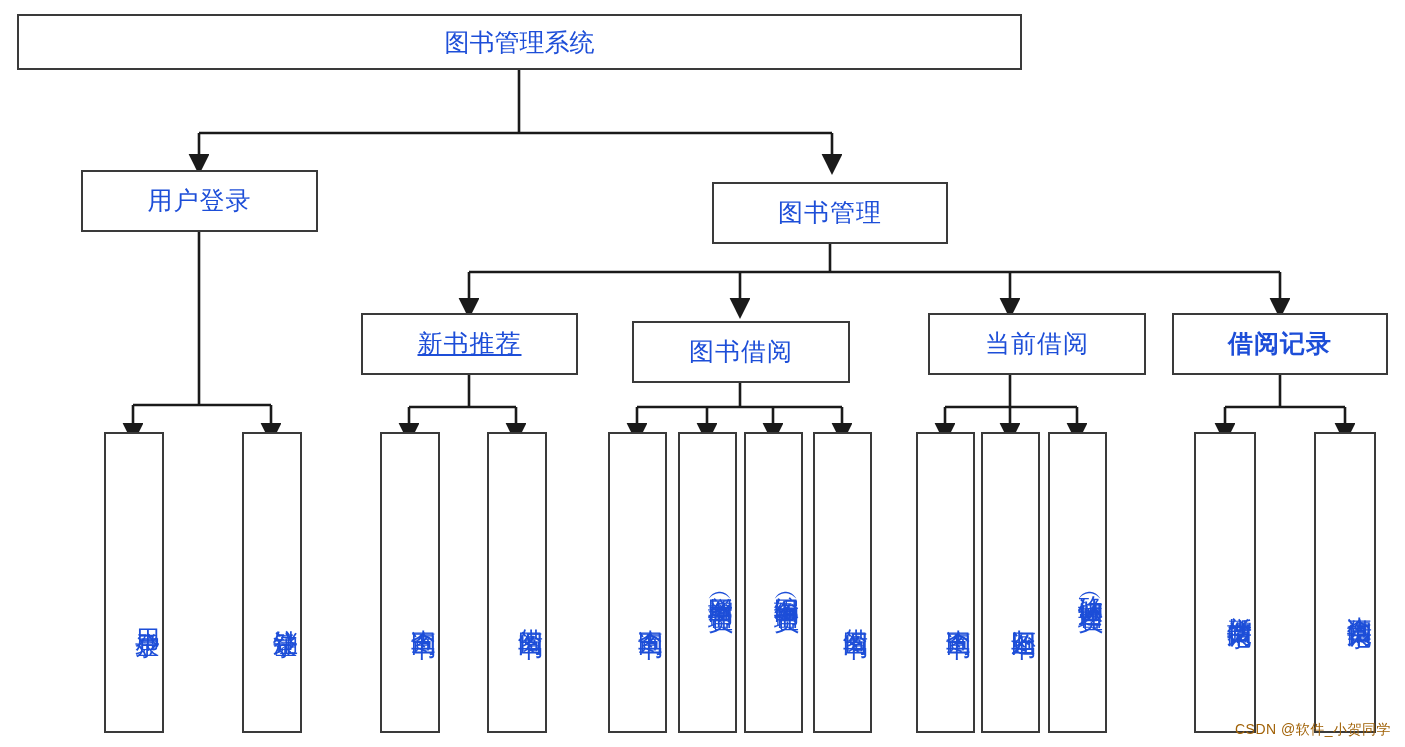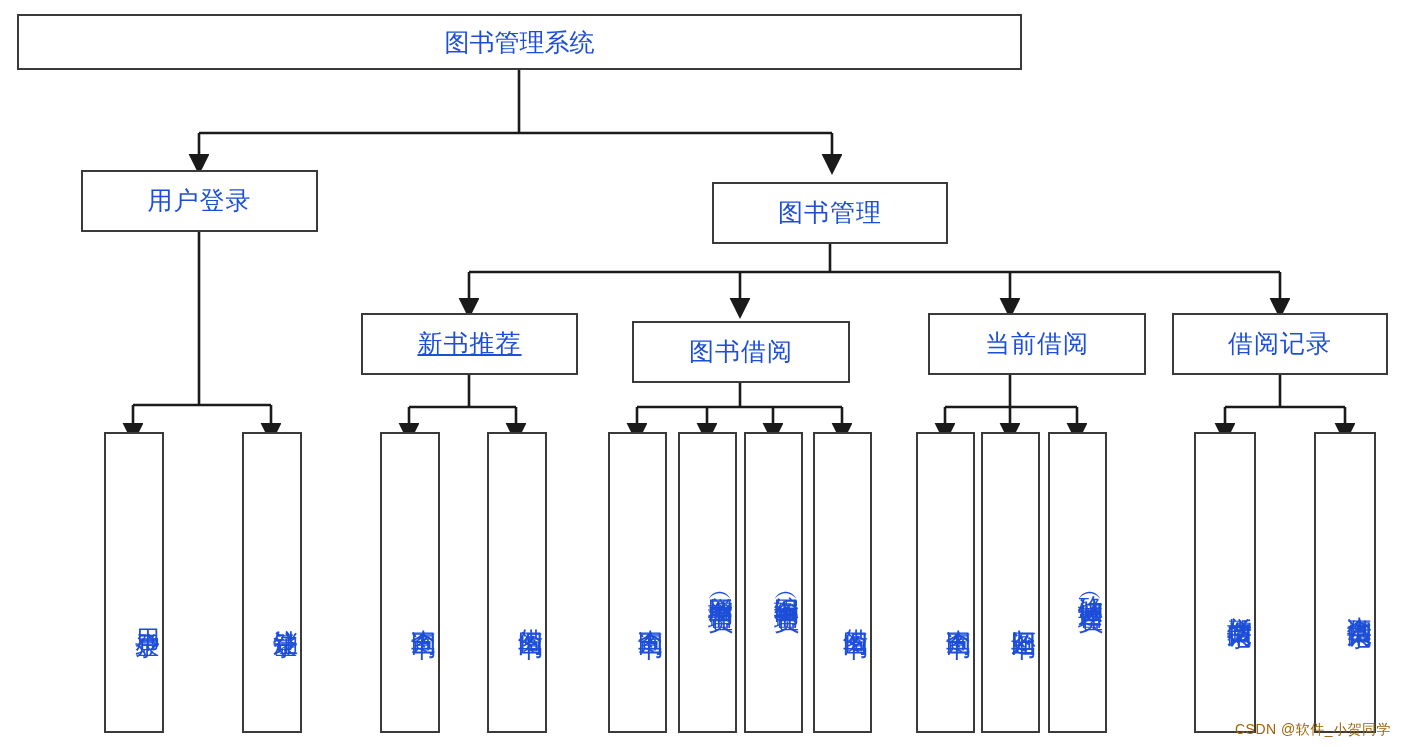--- a/index.html
+++ b/index.html
@@ -148,21 +148,21 @@
 
   <div class="node horiz" style="left:361px; top:313px; width:217px; height:62px;text-decoration:underline;">
     <span>新书推荐</span>
   </div>
   <div class="node horiz" style="left:632px; top:313px; width:218px; height:62px;margin-top:8px;">
     <span>图书借阅</span>
   </div>
   <div class="node horiz" style="left:902px; top:313px; width:218px; height:62px;margin-left:26px;">
     <span>当前借阅</span>
   </div>
-  <div class="node horiz" style="left:1172px; top:313px; width:216px; height:62px;">
+  <div class="node horiz" style="left:1172px; top:313px; width:216px; height:62px;font-weight:bold;">
     <span>借阅记录</span>
   </div>
 
   <div class="node vert short" style="left:104px; top:432px; width:60px; height:301px;">
     <span class="vlabel">用户登录</span>
   </div>
   <div class="node vert short" style="left:242px; top:432px; width:60px; height:301px;">
     <span class="vlabel">注销登录</span>
   </div>
 

